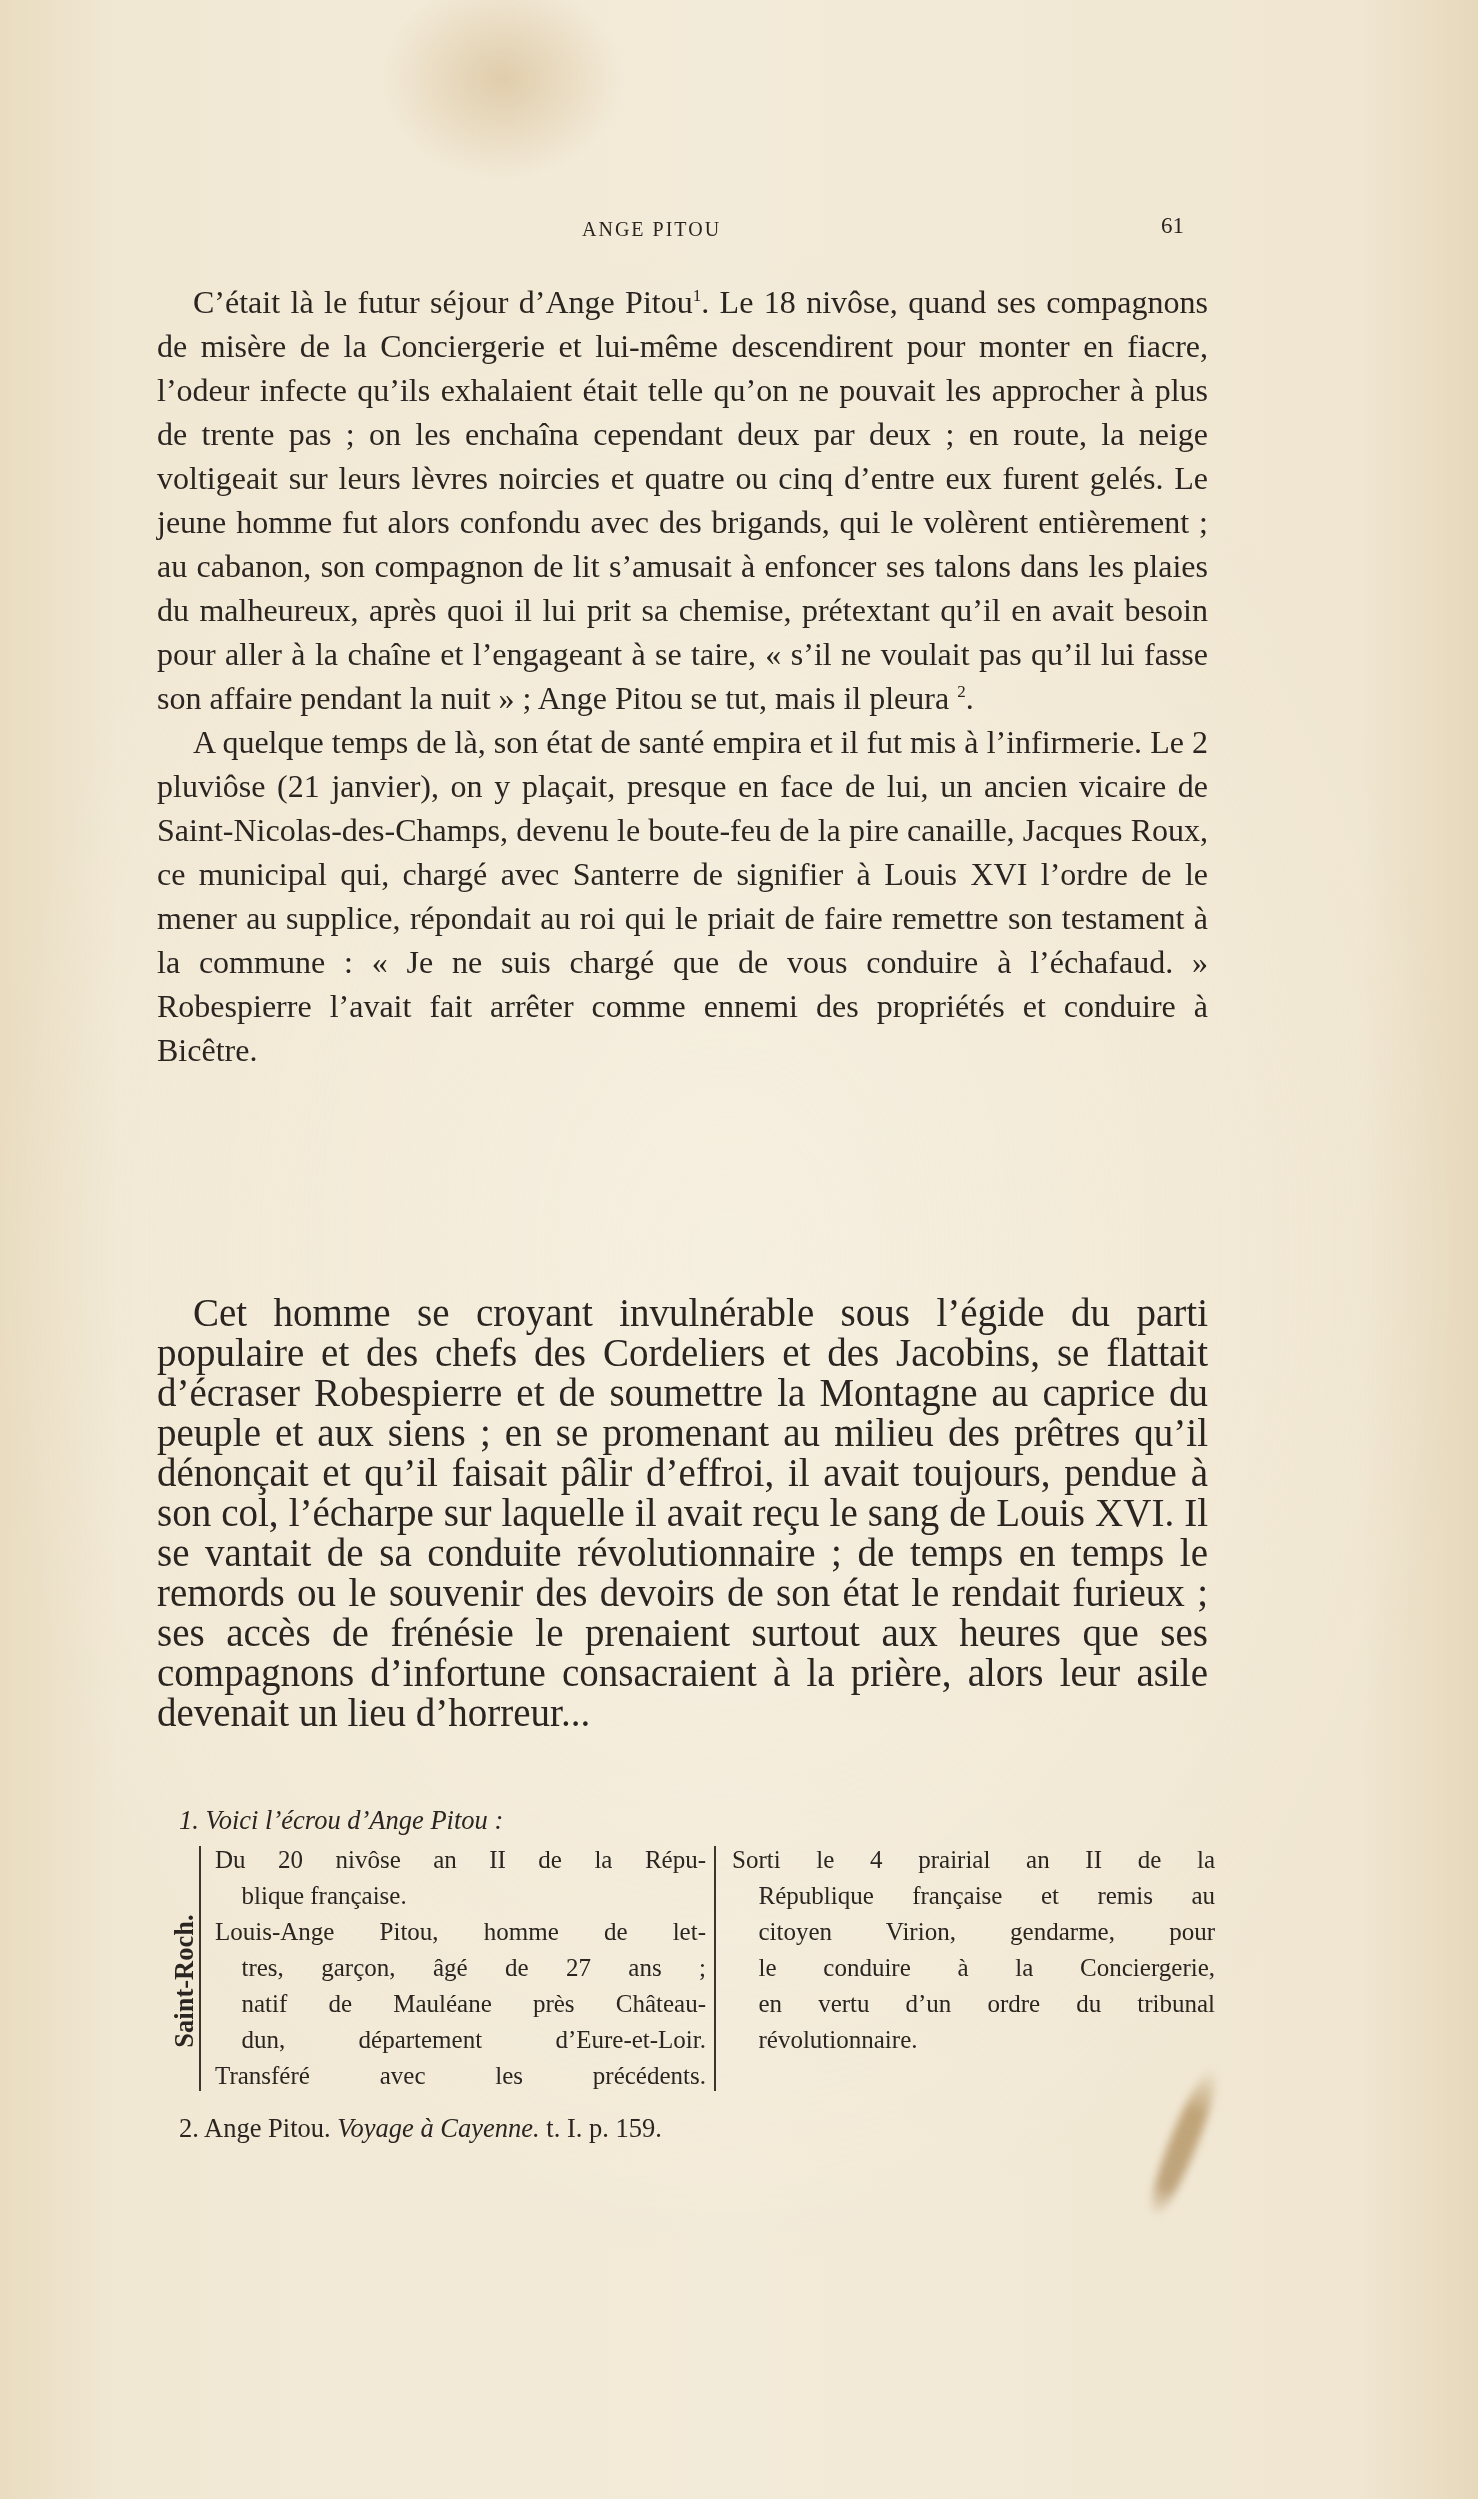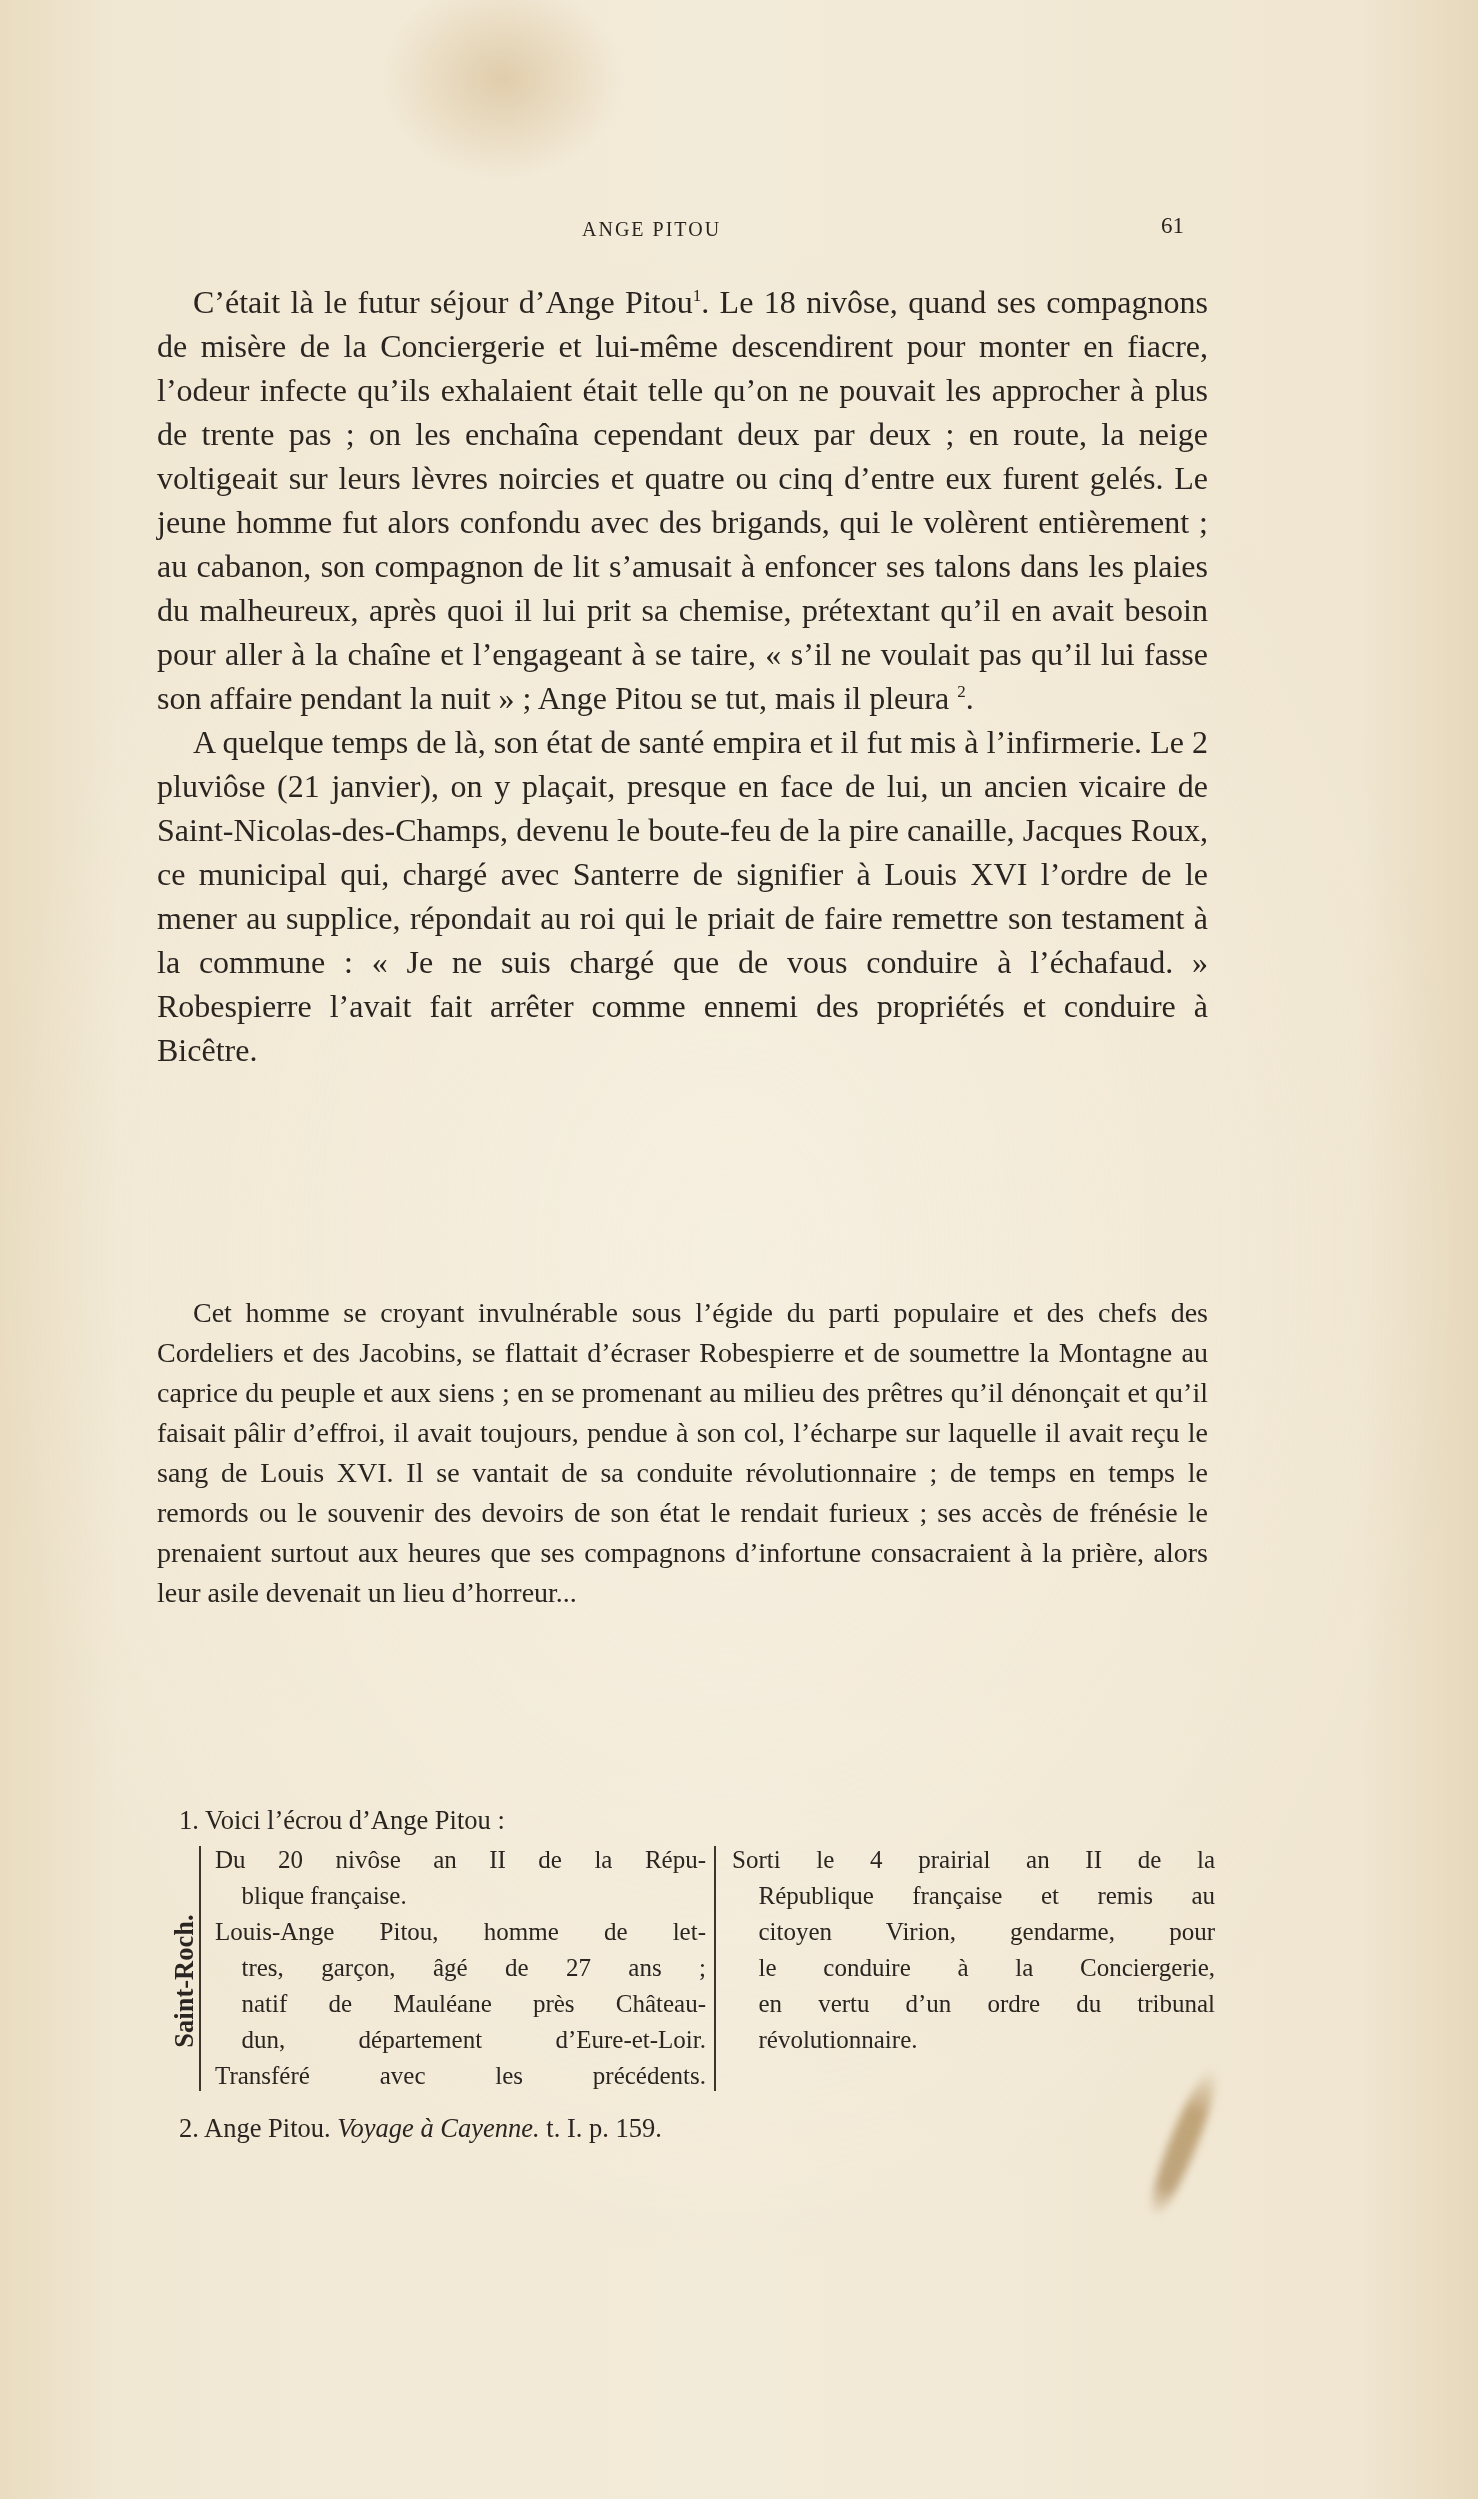--- a/index.html
+++ b/index.html
@@ -28,24 +28,24 @@
   .page-number {
     position: absolute; left: 1161px; top: 0px; font-size: 23px;
   }
   .body-text {
     position: absolute; left: 157px; width: 1051px;
     text-align: justify; text-align-last: left;
     font-size: 32px; line-height: 44px;
   }
   .p1 { top: 280px; }
   .p1 p, .p2 p { margin: 0; text-indent: 36px; }
-  .p2 { top: 1293px; font-size: 28px; line-height: 40px; }
+  .p2 { top: 1293px; font-size: 39px; line-height: 40px; }
   sup { font-size: 17px; line-height: 0; vertical-align: super; }
   .fn1-head {
-    position: absolute; left: 179px; top: 1805px; font-size: 26.5px;
+    position: absolute; left: 179px; top: 1805px; font-size: 26.5px; font-style: italic;
   }
   .fn-table { position: absolute; left: 157px; top: 1842px; width: 1058px; height: 251px; }
   .side-label {
     position: absolute; left: 6.6px; top: 40px; width: 40px; height: 198px;
   }
   .side-label span {
     position: absolute; left: 50%; top: 50%;
     transform: translate(-50%, -50%) rotate(-90deg);
     white-space: nowrap; font-size: 26.5px; font-weight: bold;
   }

